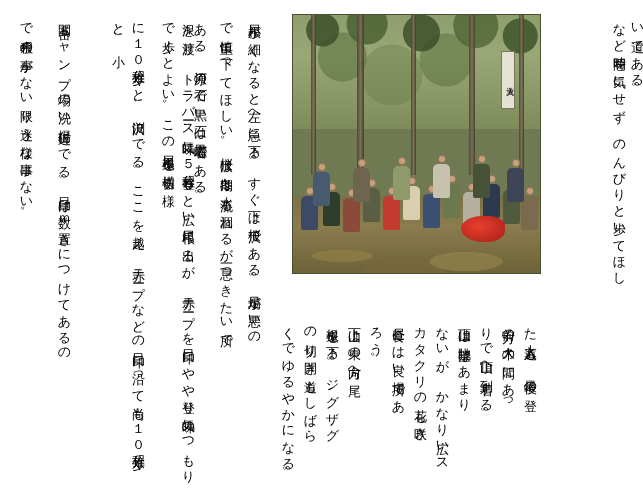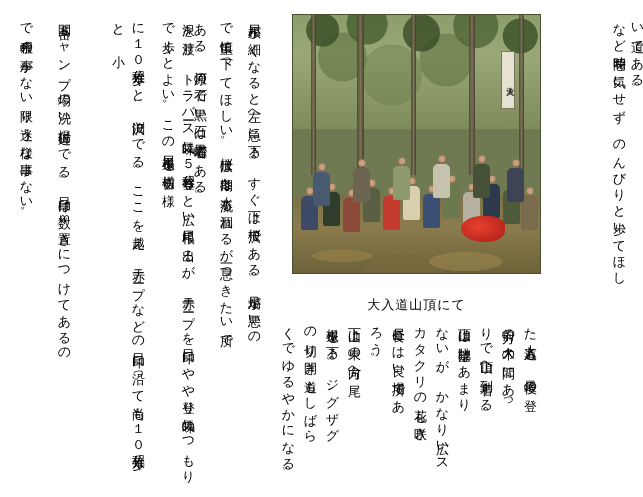--- a/index.html
+++ b/index.html
@@ -268,21 +268,20 @@
         </div>
         <div class="person" style="left:214px; bottom:30px;">
           <div class="head"></div>
             <div class="body" style="background:#3c4456;"></div>
         </div>
       </div>
 
       <div class="redbag"></div>
       <div class="sign">大入道</div>
     </div>
-    <div class="photo-caption">大入道山頂にて</div>
   </div>
 
   <div class="col-lower-mid-group" style="left:520px;">
     <div class="vtext vcol">た大入道も、最後の登</div>
   </div>
   <div class="col-lower-mid-group" style="left:498px;">
     <div class="vtext vcol">前方の木々の間にあっ</div>
   </div>
   <div class="col-lower-mid-group" style="left:476px;">
     <div class="vtext vcol">りで山頂へ到着する。</div>

